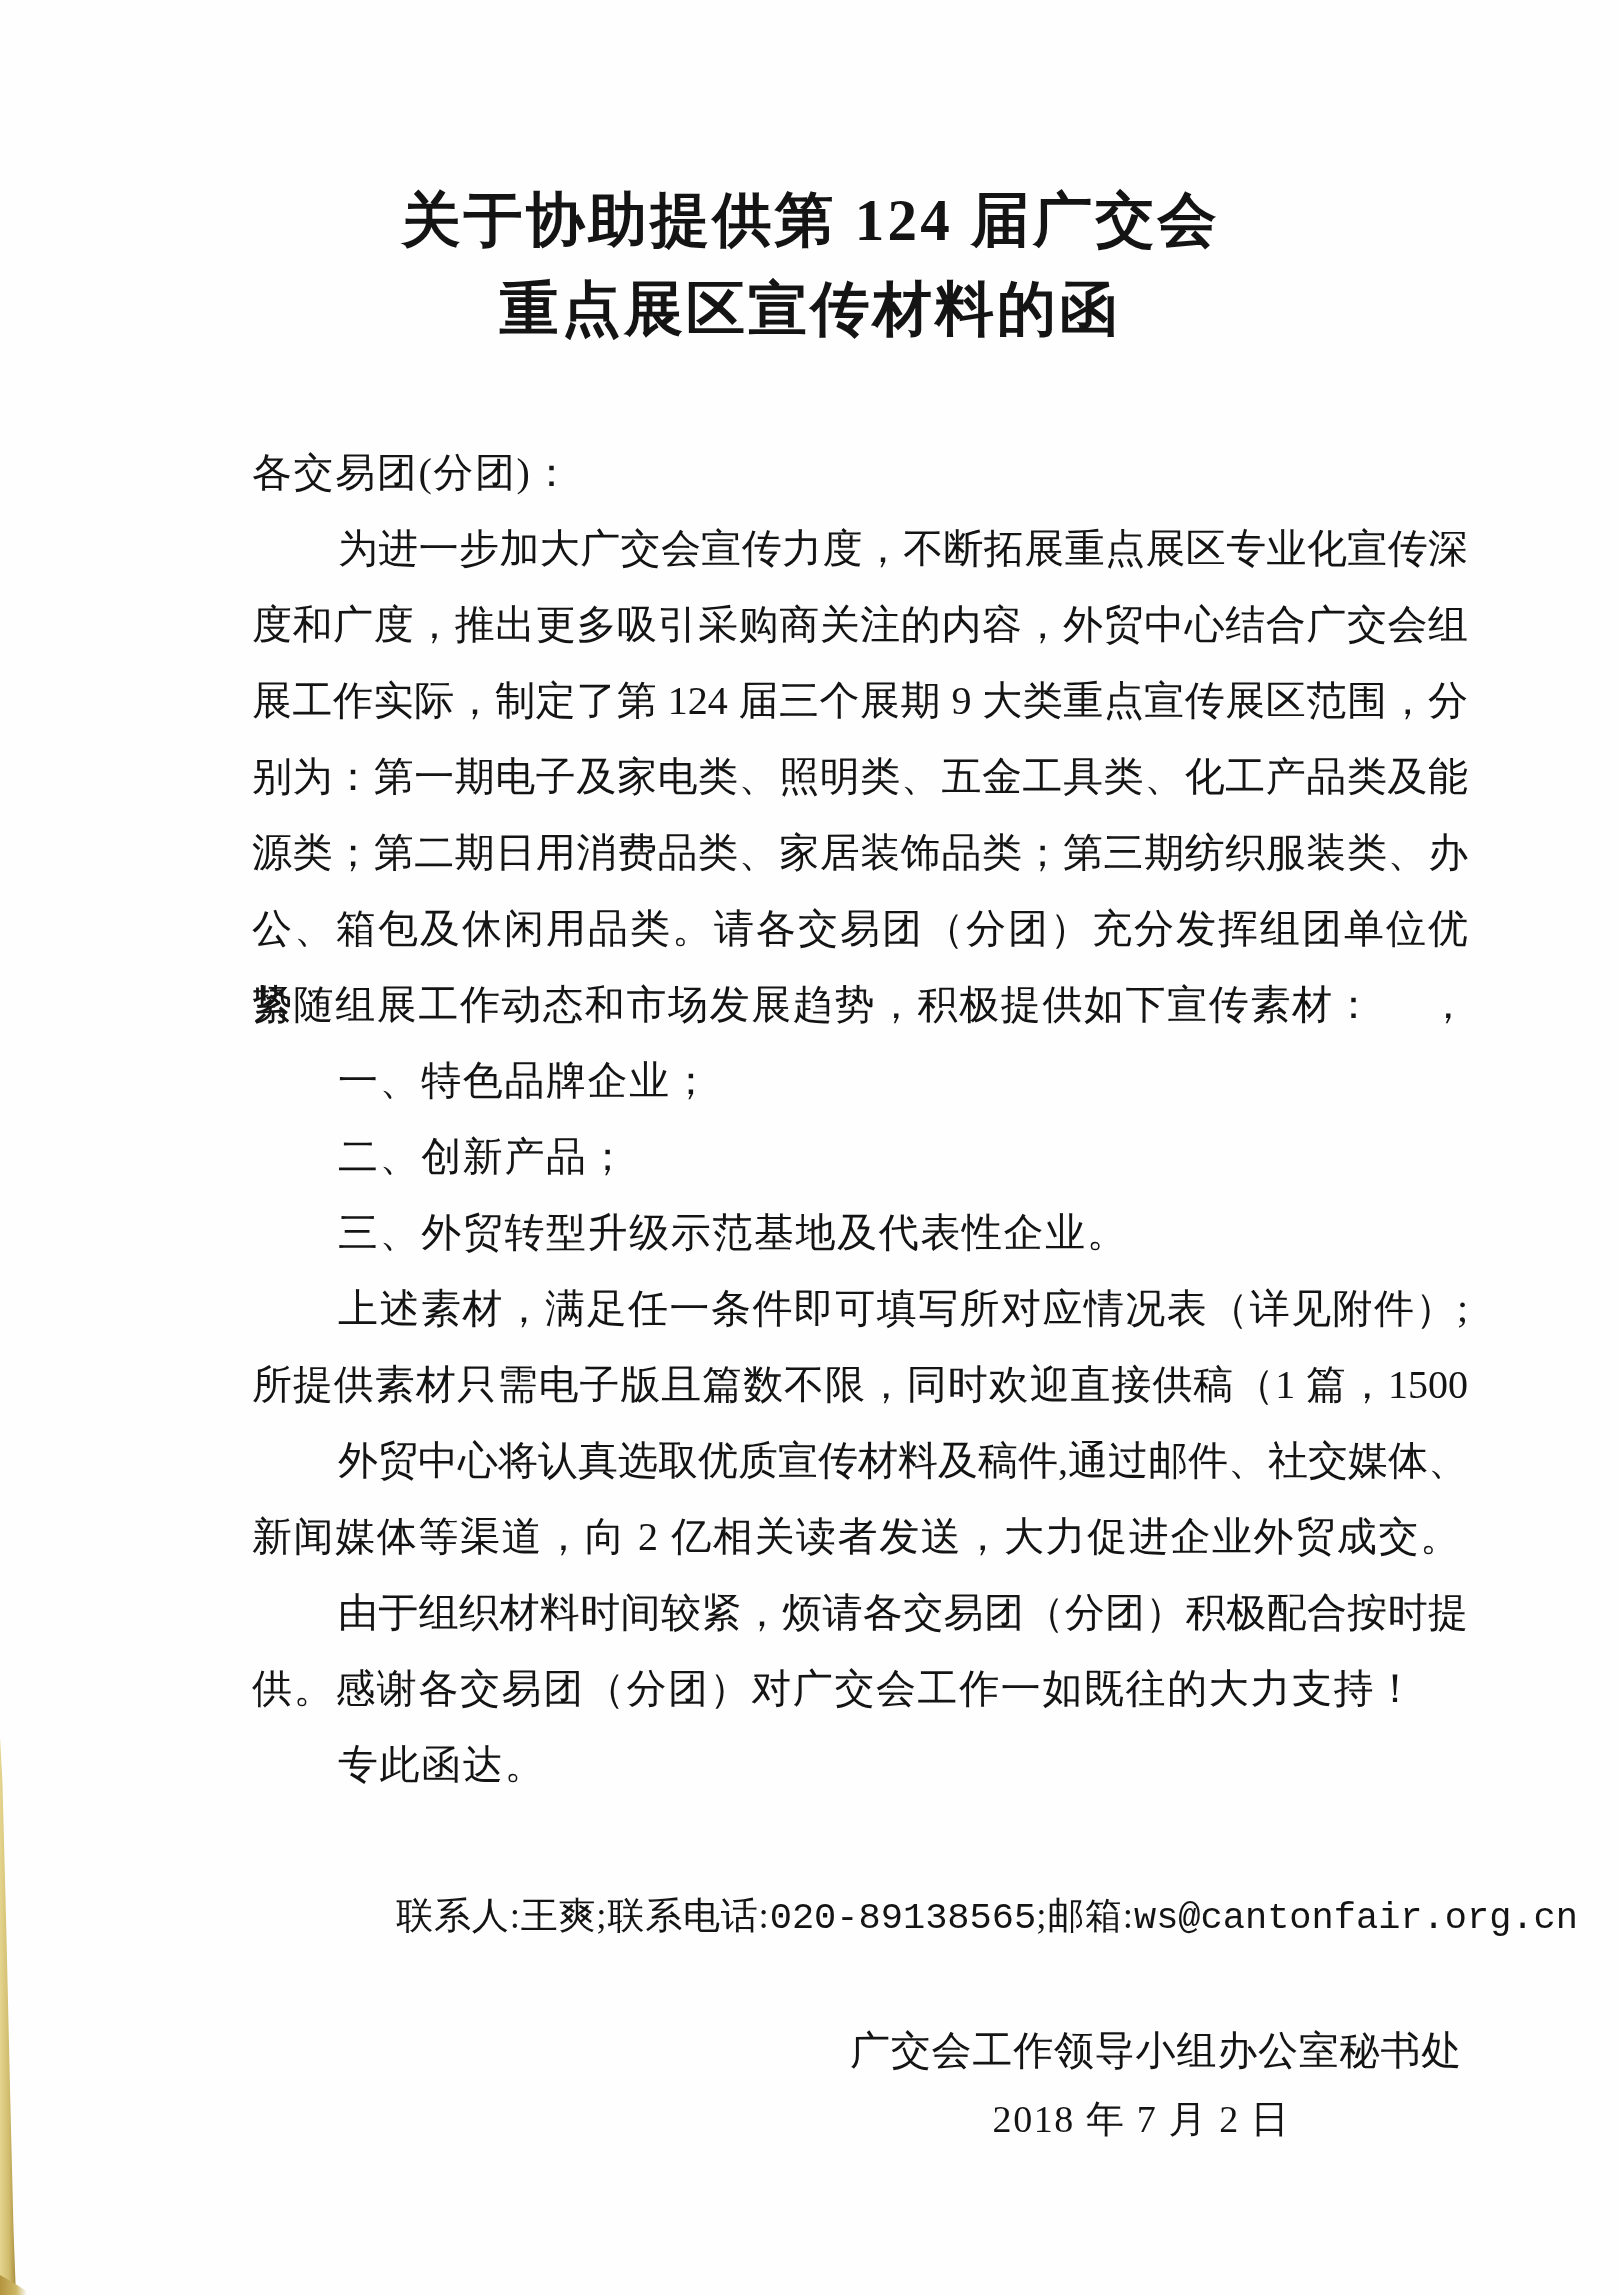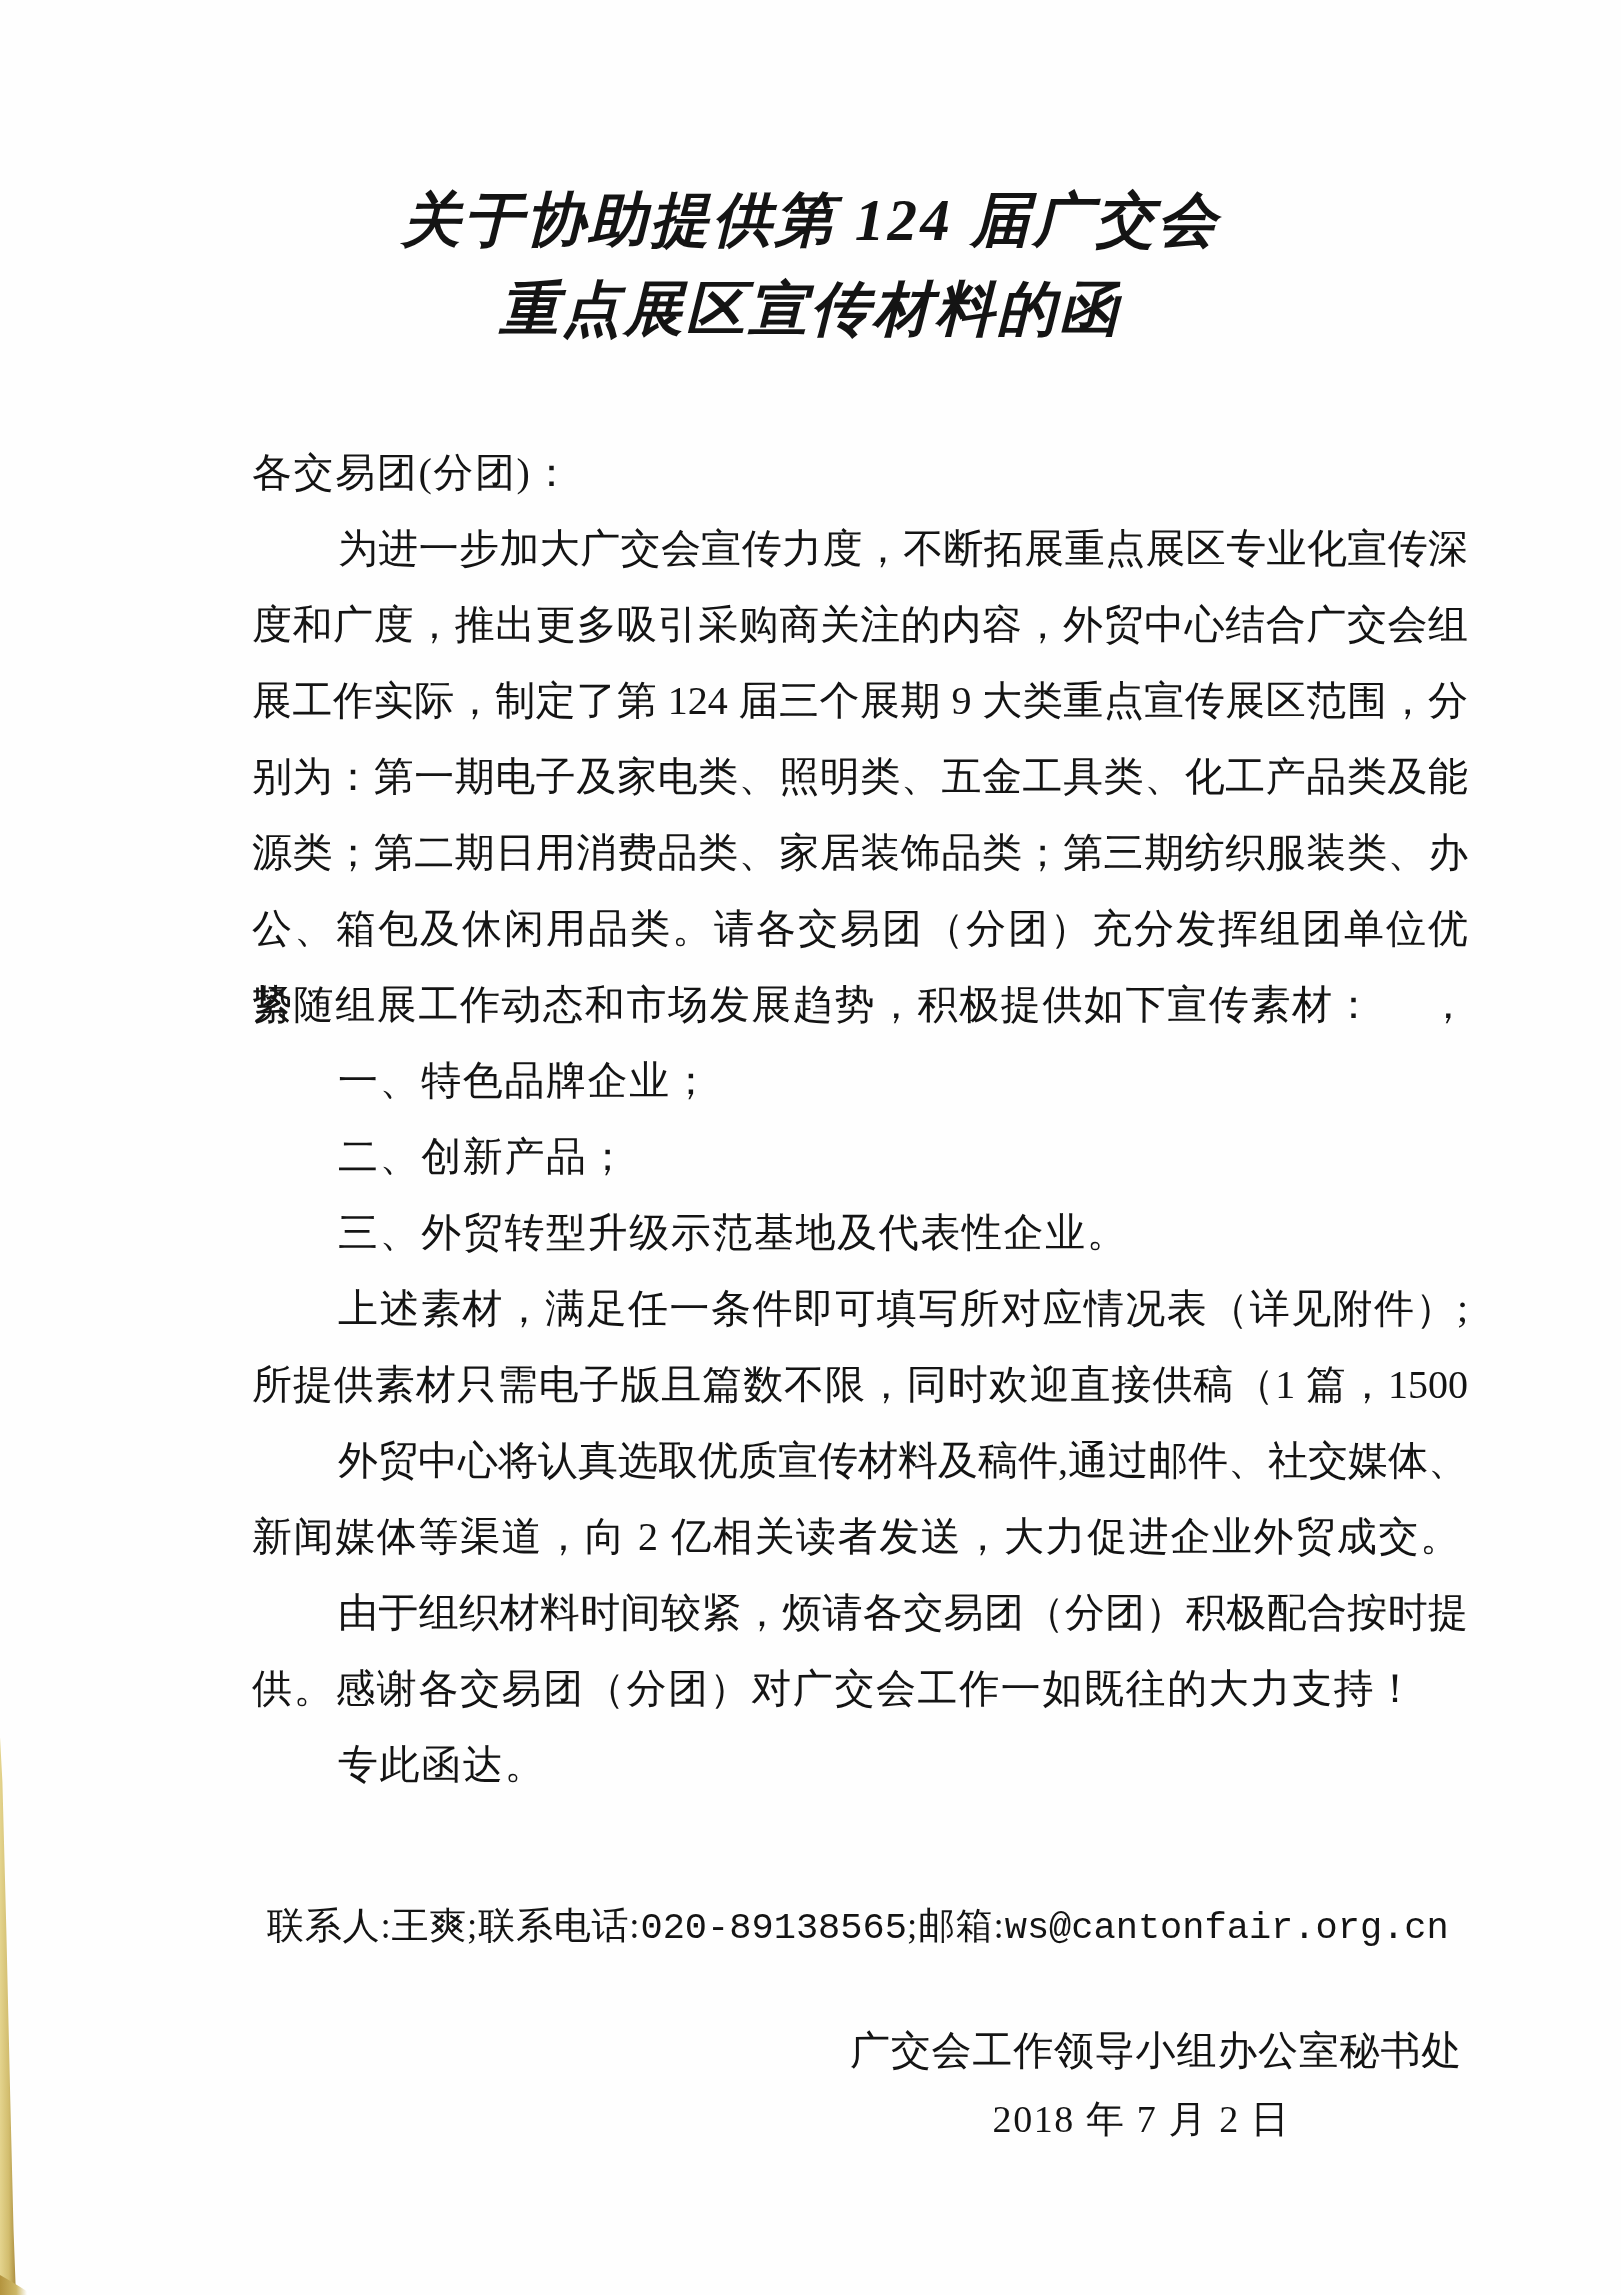--- a/index.html
+++ b/index.html
@@ -14,21 +14,20 @@
     color: #141414;
   }
 
   
   .title-block {
     position: absolute;
     left: 0;
     top: 176px;
     width: 1621px;
     text-align: center;
-    font-style: italic;
   }
   .title-line {
     font-size: 59px;
     line-height: 89px;
     font-weight: bold;
     letter-spacing: 3.2px;
     white-space: nowrap;
   }
 
   
@@ -56,23 +55,24 @@
   .bline.indent { padding-left: 86px; }
   .bline.indent.justify { padding-left: 86px; }
 
   
   .contact-line {
     position: absolute;
     left: 267px;
     top: 1892px;
     width: 1311px;
     font-size: 37px;
-    line-height: 68px;
+    line-height: 47px;
     letter-spacing: 0.8px;
     white-space: nowrap;
+    text-align: right;
   }
   .mono { font-family: "Liberation Mono", monospace; letter-spacing: 0; }
 
   
   .signature-block {
     position: absolute;
     left: 850px;
     top: 2025px;
     width: 583px;
     text-align: center;

